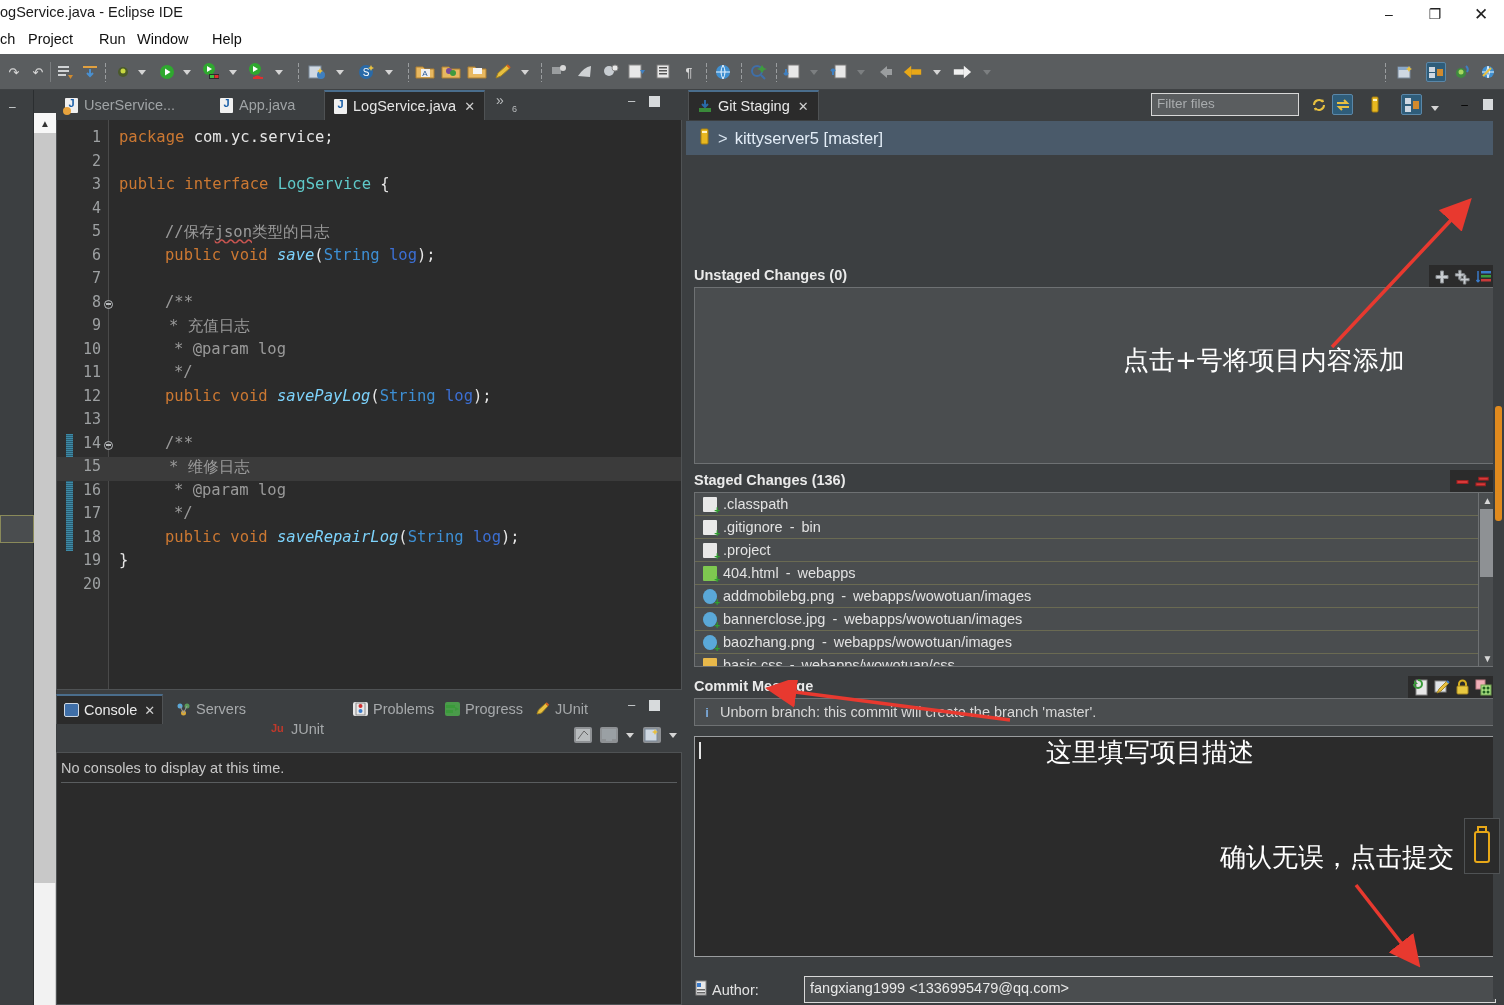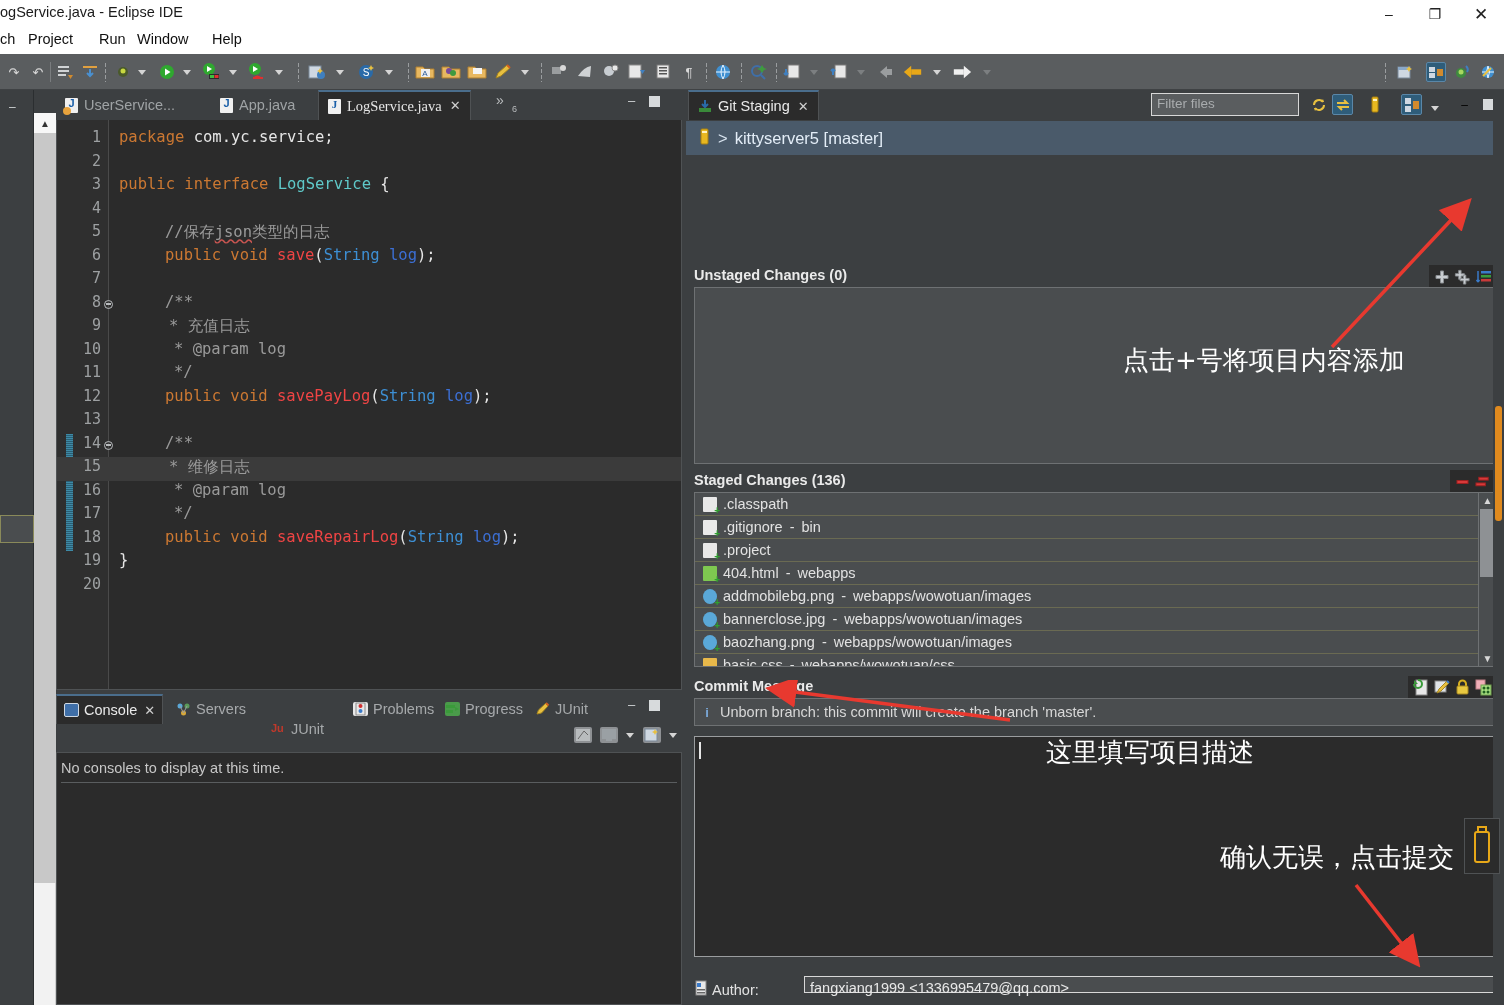--- a/index.html
+++ b/index.html
@@ -133,21 +133,21 @@
   .fold {
     position: absolute; left: 47px; top: 7px; width: 9px; height: 9px;
     border-radius: 50%; border: 1.5px solid #b9bcbe;
   }
   .fold::after { content: ""; position: absolute; left: 1px; top: 2.5px; width: 5px; height: 1.5px; background: #b9bcbe; }
   .ltext { position: absolute; left: 62px; white-space: pre; }
   .line.hl { background: #3b3b3b; }
   .line.hl .ltext { background: #3b3b3b; }
   .kw { color: #cc7832; }
   .type { color: #5fc9c9; }
-  .mth { color: #ef4444; }
+  .mth { color: #7dd3fc; font-style: italic; }
   .cls { color: #3d8fd4; }
   .var { color: #3c6fd4; }
   .pln { color: #e6e6e6; }
   .cmt { color: #9a9a9a; text-align: right; }
   .squig { text-decoration: underline wavy #c75450; text-decoration-skip-ink: none; }
   .hlrow-band { position: absolute; left: 52px; width: 574px; height: 23.5px; background: #3b3b3b; }
 
   
   .console-area {
     position: absolute; left: 56px; top: 694px; width: 626px; height: 311px;
@@ -506,21 +506,21 @@
 
     <div class="etabs">
       <div class="etab" style="left:0px;">
         <span class="jicon warn"></span>
         <span>UserService...</span>
       </div>
       <div class="etab" style="left:155px;">
         <span class="jicon"></span>
         <span>App.java</span>
       </div>
-      <div class="etab active" style="left:262px;font-family:Liberation Serif, serif;">
+      <div class="etab active" style="left:268px;">
         <span class="jicon"></span>
         <span>LogService.java</span>
         <span class="etab-x">✕</span>
       </div>
       <div class="etab-more" style="left:440px;">»</div>
       <div style="position:absolute;left:456px;top:14px;font-size:9px;color:#b9bcbe;">6</div>
       <div class="epanel-btns" style="left:572px;">
         <span class="pb">–</span>
         <span class="pb maxi"></span>
       </div>
@@ -926,21 +926,21 @@
       <span>
         <svg width="14" height="16" viewBox="0 0 14 16">
             <rect x="2" y="1" width="10" height="14" fill="#e8e8e8" stroke="#888"></rect>
             <rect x="3" y="3" width="4" height="4" fill="#3a7ac8"></rect>
             <rect x="3" y="9" width="8" height="1.5" fill="#666"></rect>
             <rect x="3" y="12" width="8" height="1.5" fill="#666"></rect>
           </svg>
       </span>
       <span>Author:</span>
     </div>
-    <div class="field-input" style="left:118px; top:886px; width:692px; height:17px;">fangxiang1999 &lt;1336995479@qq.com&gt;</div>
+    <div class="field-input" style="left:118px; top:886px; width:692px; height:27px;">fangxiang1999 &lt;1336995479@qq.com&gt;</div>
 
   </div>
 
   <div class="right-scroll">
     <div class="right-thumb"></div>
   </div>
   <div class="usb-badge">
     <svg width="22" height="40" viewBox="0 0 22 40">
         <rect x="4" y="6" width="14" height="30" rx="2" fill="none" stroke="#e8a818" stroke-width="2"></rect>
         <rect x="7" y="1" width="8" height="5" fill="none" stroke="#e8a818" stroke-width="2"></rect>

